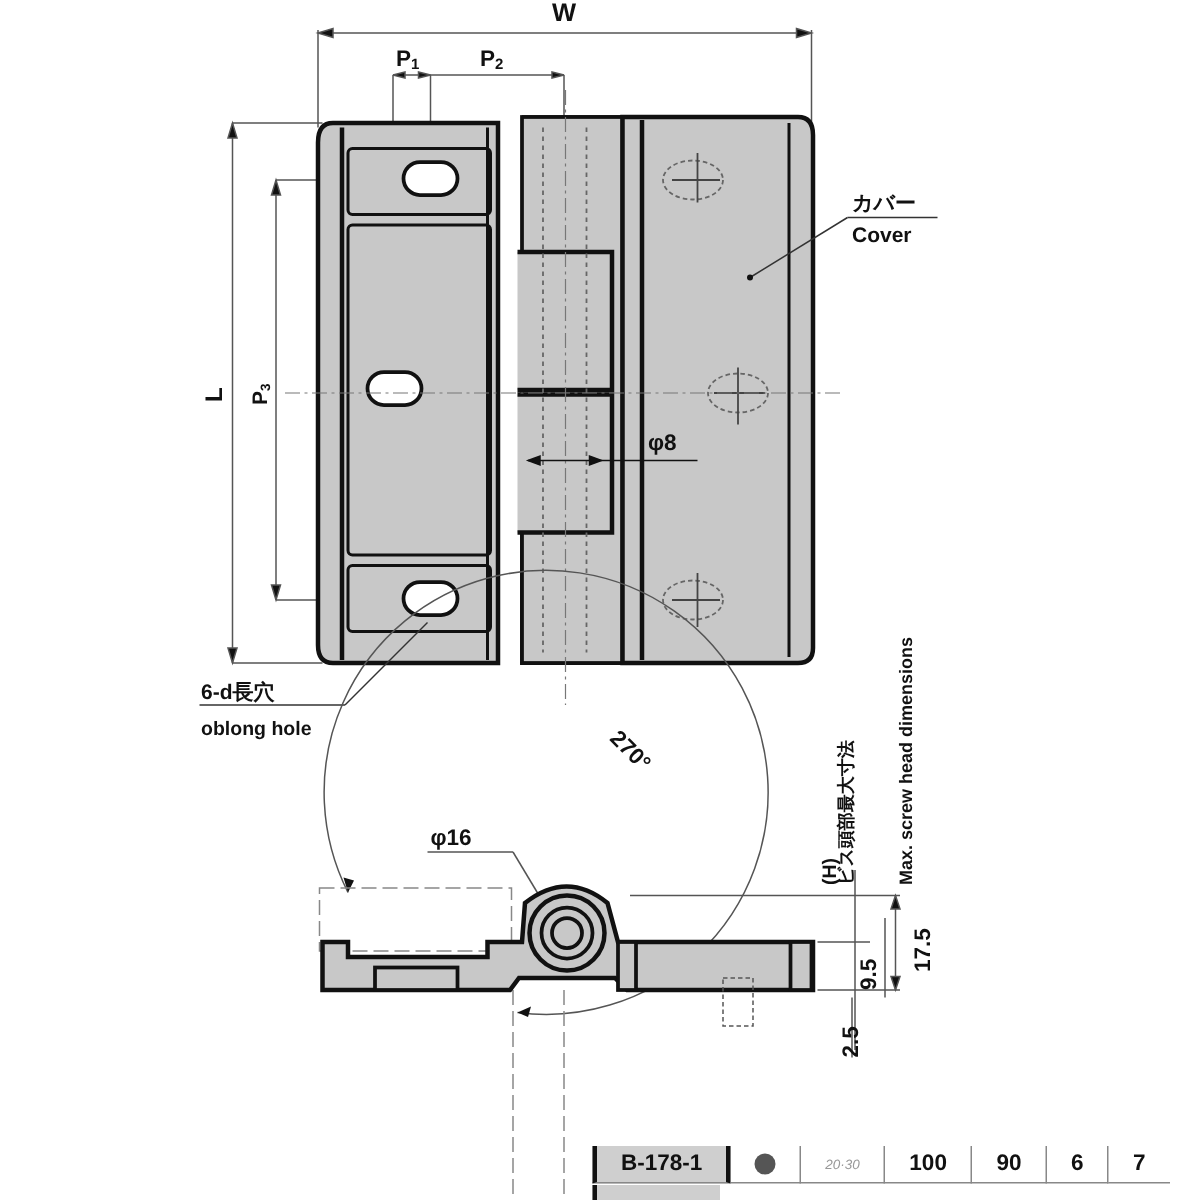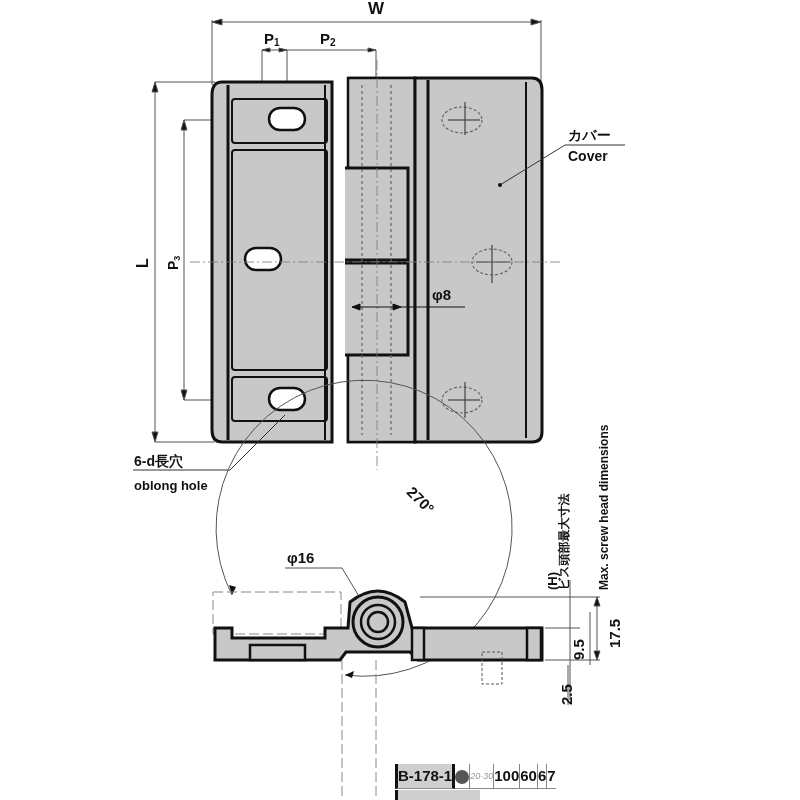--- a/index.html
+++ b/index.html
@@ -1,20 +1,20 @@
 <!DOCTYPE html>
 <html><head>
 <meta charset="utf-8">
 <style>
   html, body { margin:0; padding:0; background:#ffffff; }
   body { width:800px; height:800px; position:relative; overflow:hidden; font-family:"Liberation Sans", sans-serif; }
   svg { position:absolute; left:0; top:0; }
   .lbl { font-family:"Liberation Sans", sans-serif; font-weight:bold; fill:#111; }
   .tbl { position:absolute; left:395px; top:764px; display:flex; font-family:"Liberation Sans", sans-serif; font-weight:bold; font-size:15px; color:#111; }
-  .tbl .cell { padding:2px 0; border-right:1px solid #888; height:20px; line-height:20px; border-bottom:1px solid #888; }
+  .tbl .cell { padding:2px 16px; border-right:1px solid #888; height:20px; line-height:20px; border-bottom:1px solid #888; }
   .tbl .code { background:#cfcfcf; border-left:3px solid #111; border-right:3px solid #111; font-size:15px; }
   .tbl .dot { display:inline-block; width:14px; height:14px; border-radius:50%; background:#555; vertical-align:middle; }
   .tbl .small { font-size:9px; color:#999; font-weight:normal;font-style:italic; }
   .row2 { position:absolute; left:395px; top:790px; width:400px; height:12px; }
   .row2 .c { position:absolute; top:0; height:10px; background:#cfcfcf; border-left:3px solid #111; left:0; width:82px; }
 </style>
 </head>
 <body>
 
 <svg width="800" height="800" viewBox="0 0 800 800">
@@ -165,19 +165,19 @@
   <text class="lbl" x="584" y="660" font-size="15" transform="rotate(-90 584 660)">9.5</text>
   <text class="lbl" x="620" y="648" font-size="15" transform="rotate(-90 620 648)">17.5</text>
   <text class="lbl" x="572" y="705" font-size="15" transform="rotate(-90 572 705)">2.5</text>
 </svg>
 
 <div class="tbl">
   <div class="cell code">B-178-1</div>
   <div class="cell"><span class="dot"></span></div>
   <div class="cell small">20·30</div>
   <div class="cell">100</div>
-  <div class="cell">60</div>
+  <div class="cell">90</div>
   <div class="cell">6</div>
   <div class="cell" style="border-right:none">7</div>
 </div>
 <div class="row2">
     <div class="c"></div>
   </div>
 
 </body></html>

